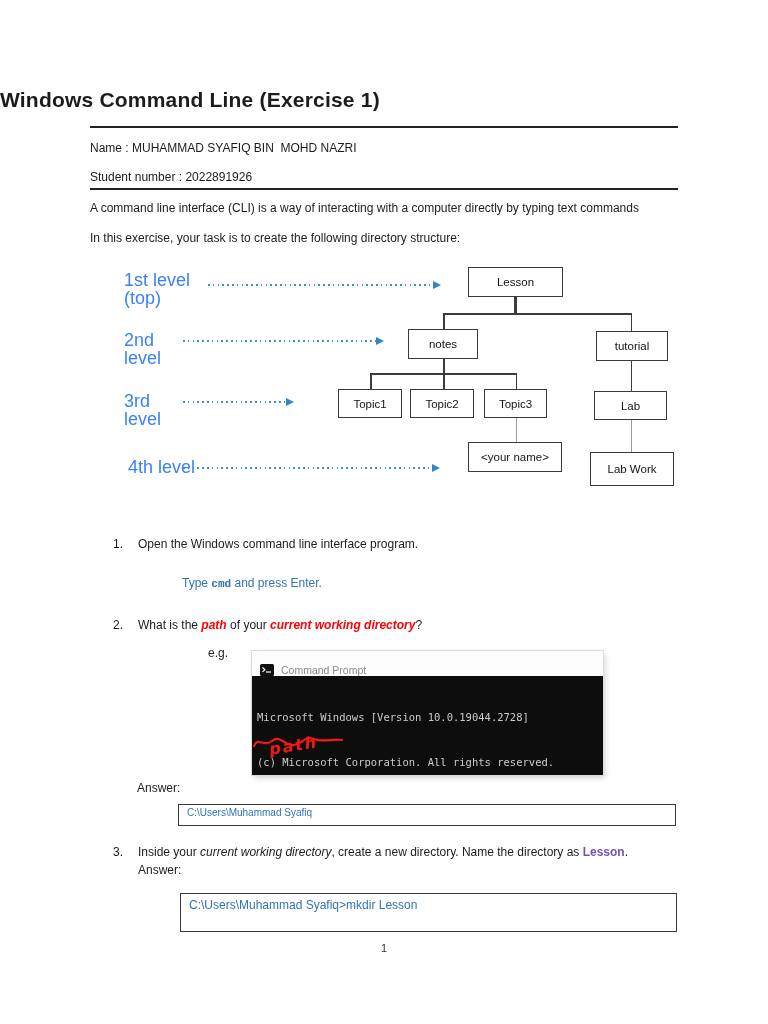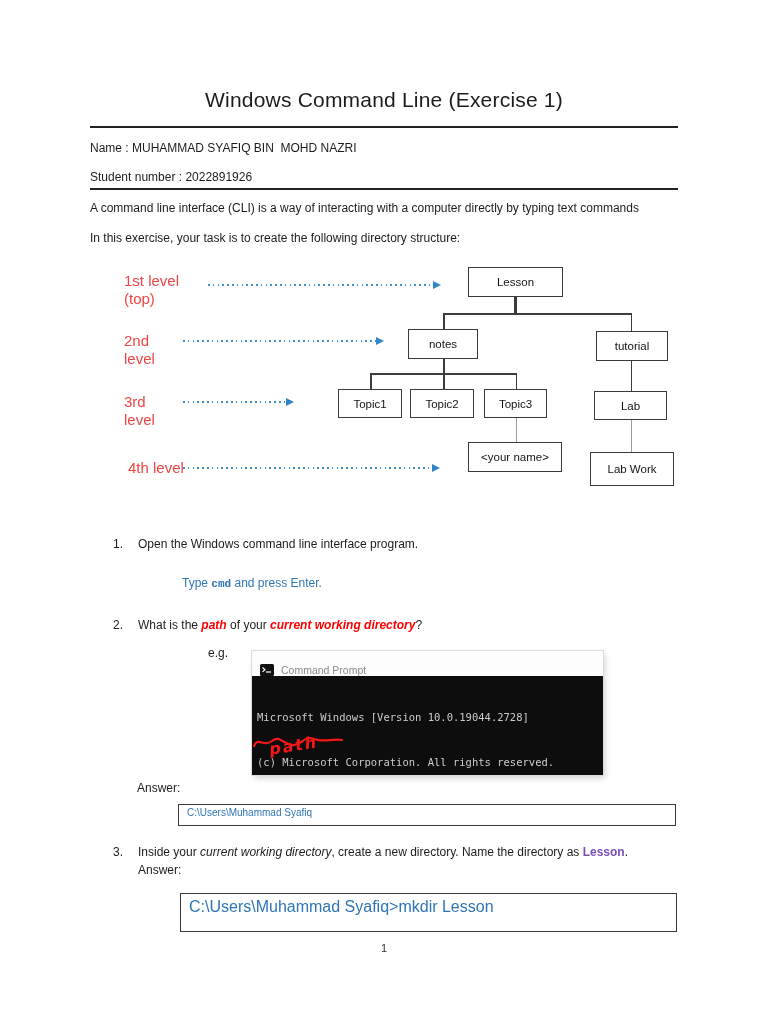--- a/index.html
+++ b/index.html
@@ -1,27 +1,27 @@
 <!DOCTYPE html>
 <html><head>
 <meta charset="utf-8">
 <style>
   html,body{margin:0;padding:0}
   body{width:768px;height:1024px;background:#ffffff;position:relative;
        font-family:"Liberation Sans",sans-serif;color:#1c1c1c;overflow:hidden}
   .abs{position:absolute}
   .bt{font-size:12px;line-height:15px;white-space:pre-wrap}
-  .title{width:768px;text-align:center;font-size:21px;font-weight:normal;letter-spacing:.2px}
+  .title{width:768px;text-align:left;font-size:21px;font-weight:bold;letter-spacing:.2px}
   .rule{height:2px;background:#222}
   
   .dbox{border:1.5px solid #3a3a3a;background:#fff;display:flex;align-items:center;
         justify-content:center;font-size:11.5px;color:#141414;box-sizing:border-box}
   .conn{background:#3c3c3c}
   .conn.lite{background:#9a9a9a}
-  .lvl{color:#ef4444;font-size:15px;line-height:15px}
+  .lvl{color:#3b82f6;font-size:18px;line-height:15px}
   .dot{height:2px;background:repeating-linear-gradient(90deg,#3E8ED0 0 1.6px,transparent 1.6px 4.8px)}
   .ahead{width:0;height:0;border-left:8px solid #2E86C9;border-top:4.5px solid transparent;
          border-bottom:4.5px solid transparent}
   
   .red{color:#FF0000;font-weight:bold;font-style:italic}
   .blue{color:#2E75B6}
   .purple{color:#7B4FB5;font-weight:bold}
   .it{font-style:italic}
   .b{font-weight:normal}
   .codef{font-family:"Liberation Mono",monospace;font-weight:bold;font-size:11px}
@@ -146,16 +146,16 @@
 
 <div class="abs bt" style="top:781px;left:137px">Answer:</div>
 <div class="abs ansbox" style="top:804px;left:178px;width:498px;height:22px">
   <div class="blue" style="margin:2px 0 0 8px;font-size:10px">C:\Users\Muhammad Syafiq</div>
 </div>
 
 <div class="abs bt" style="top:845px;left:113px">3.</div>
 <div class="abs bt" style="top:845px;left:138px;width:560px"><span>Inside your </span><span class="it">current working directory</span><span>, create a new directory. Name the directory as </span><span class="purple">Lesson</span><span>.</span></div>
 <div class="abs bt" style="top:863px;left:138px">Answer:</div>
 <div class="abs ansbox" style="top:893px;left:180px;width:497px;height:39px">
-  <div class="blue" style="margin:4px 0 0 8px;font-size:16px">C:\Users\Muhammad Syafiq&gt;mkdir Lesson</div>
+  <div class="blue" style="margin:4px 0 0 8px;font-size:12px">C:\Users\Muhammad Syafiq&gt;mkdir Lesson</div>
 </div>
 
 <div class="abs pagenum" style="top:942px;left:0">1</div>
 
 </body></html>

